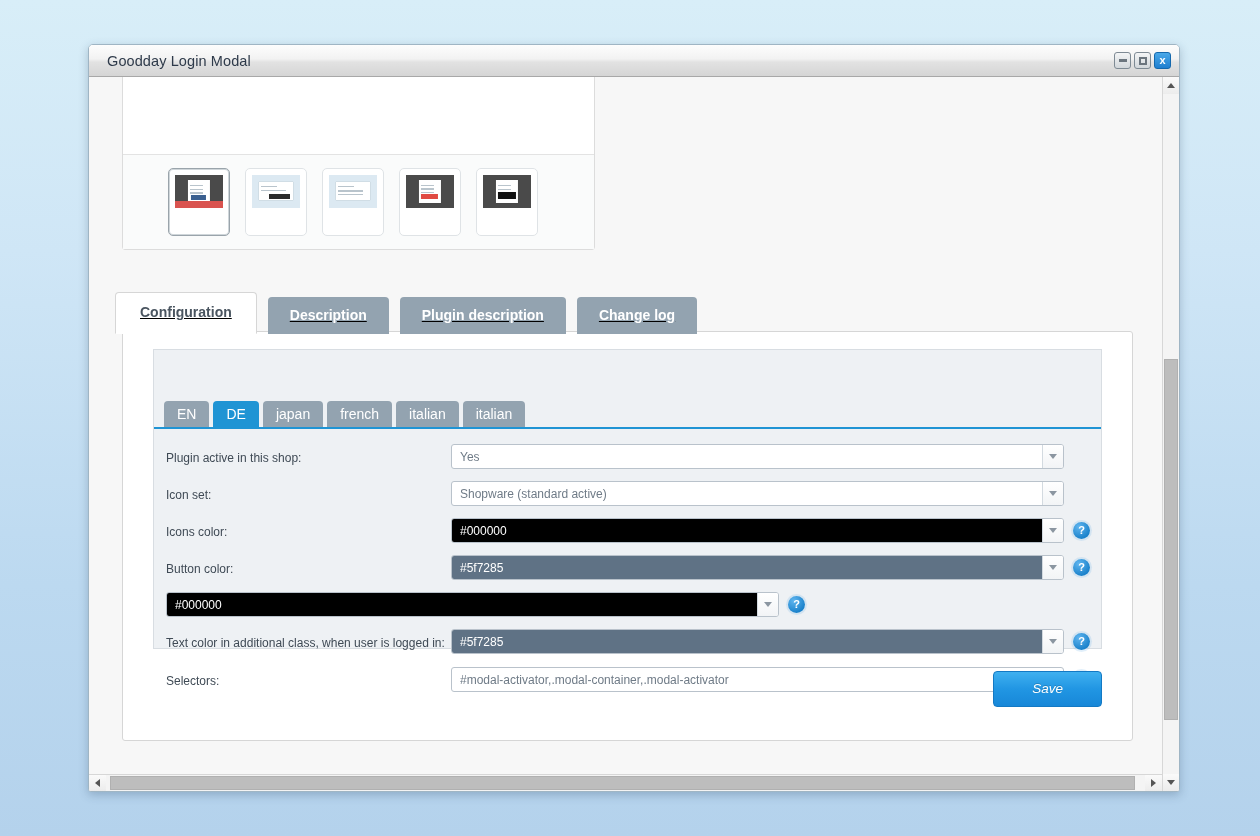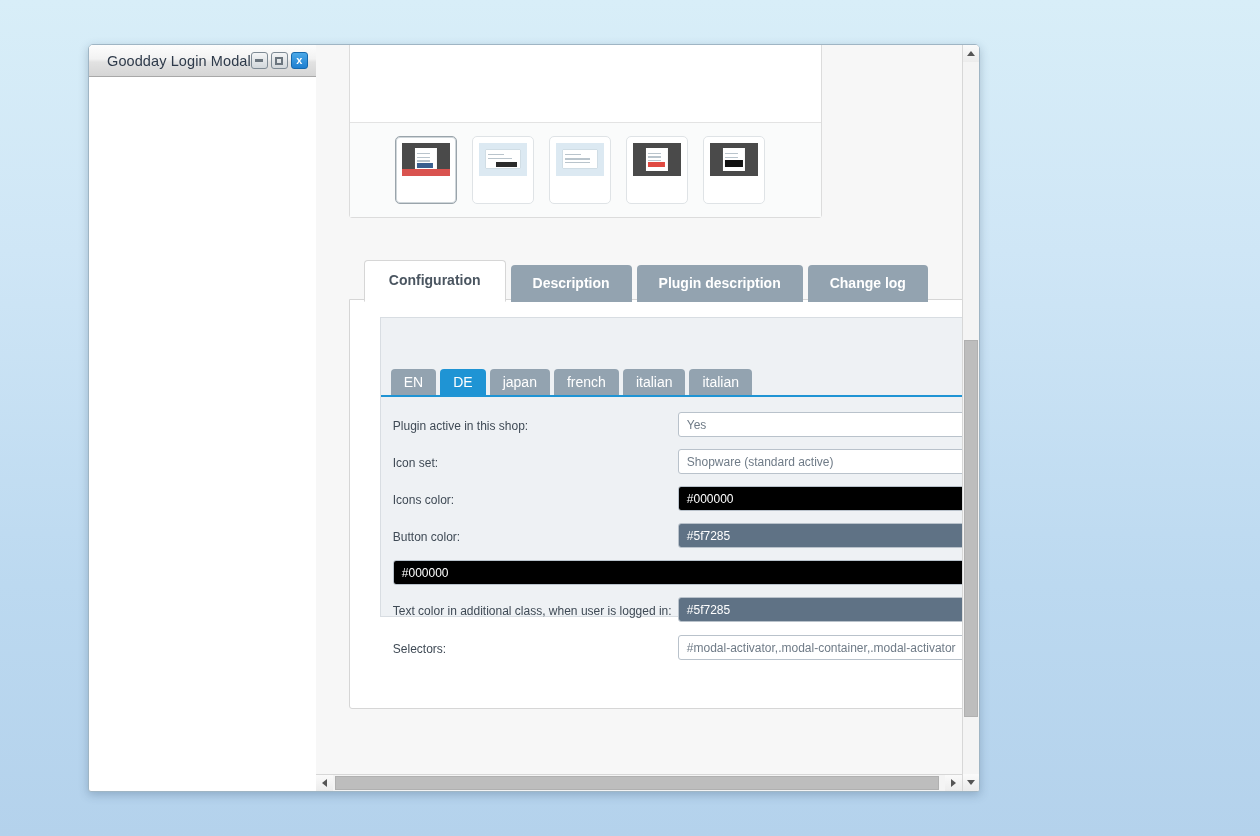--- a/index.html
+++ b/index.html
@@ -11,28 +11,28 @@
     background: linear-gradient(to bottom, #d8eef8 0%, #cfe6f6 30%, #bcd9f0 70%, #b4d2ec 100%);
     overflow: hidden;
     position: relative;
   }
 
   
   .window {
     position: absolute;
     left: 88px;
     top: 44px;
-    width: 892px;
+    width: 1092px;
     height: 748px;
     background: #fff;
     border: 1px solid #9fb5c4;
     border-radius: 5px 5px 3px 3px;
     box-shadow: 0 3px 10px rgba(40,70,100,0.28);
     display: flex;
-    flex-direction: row;
+    flex-direction: column;
     overflow: hidden;
   }
 
   .titlebar {
     height: 32px;
     flex: 0 0 32px;
     background: linear-gradient(to bottom, #fdfdfd 0%, #f2f2f2 45%, #e2e2e2 55%, #d5d5d5 100%);
     border-bottom: 1px solid #a8a8a8;
     display: flex;
     align-items: center;
@@ -192,26 +192,27 @@
     box-shadow: 0 0 1px rgba(0,0,0,.3);
   }
   .ti-modal.wide { width: 72%; left: 14%; transform: none; top: 22%; height: 55%; }
   .ti-line { position: absolute; left: 8%; width: 60%; height: 1.2px; background: #b9c4cc; }
   .ti-accent { position: absolute; left: 0; right: 0; bottom: 0; height: 7px; }
   .ti-bar { position: absolute; height: 5px; }
 
   
   .tabs-row {
     position: absolute;
-    left: 48px;
+    left: 26px;
     top: 215px;
     display: flex;
     align-items: flex-end;
-    gap: 5px;
+    gap: 11px;
     z-index: 3;
+    text-decoration: underline;
   }
   .tab {
     background: #93a3b0;
     color: #fff;
     font-size: 14px;
     font-weight: bold;
     padding: 11px 22px 12px 22px;
     border-radius: 4px 4px 0 0;
     white-space: nowrap;
     line-height: 1;

